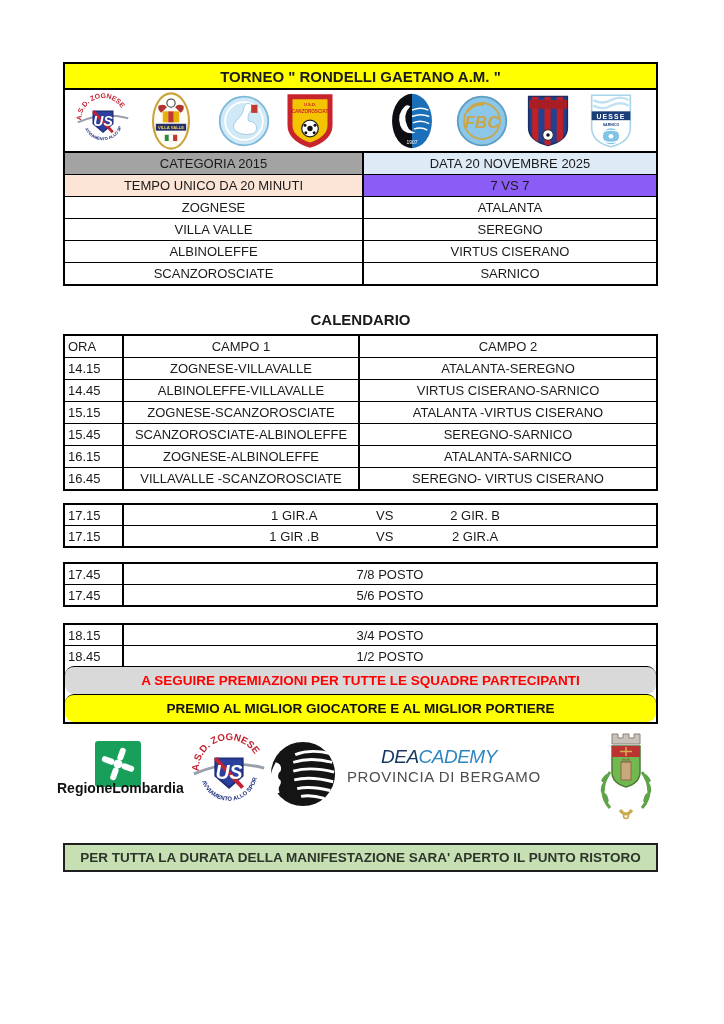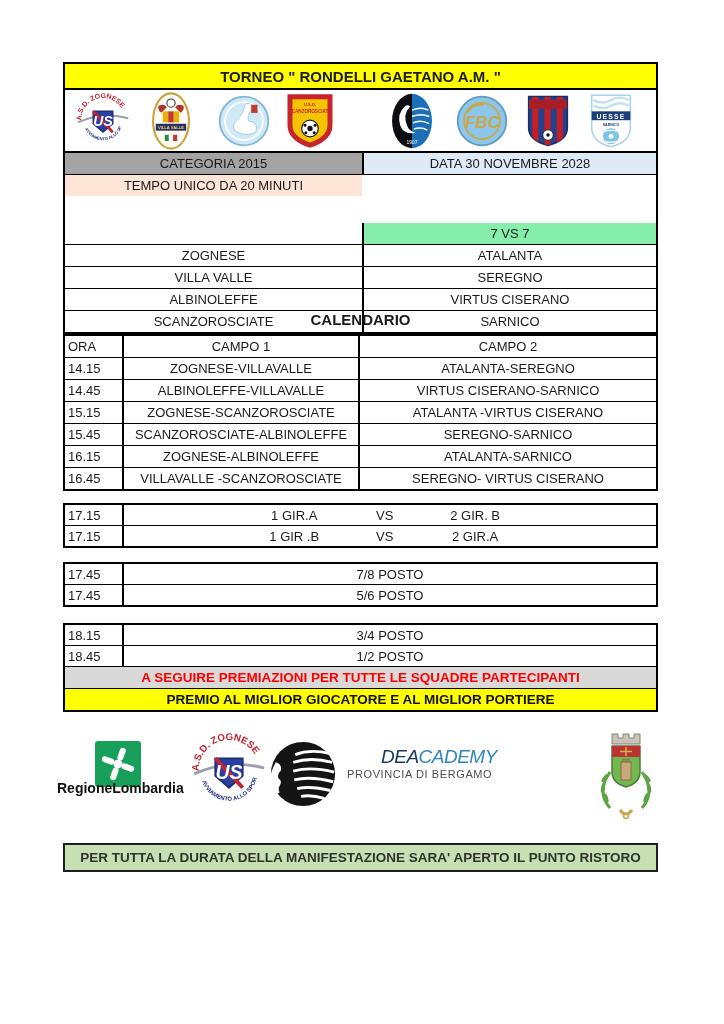--- a/index.html
+++ b/index.html
@@ -13,21 +13,21 @@
   .logos-row{position:relative;height:61px;background:#fff;}
   .logos-row svg{position:absolute;top:50%;transform:translateY(-50%);}
   .tr2{display:flex;border-top:2px solid #000;}
   .tr2 .cell{height:21px;display:flex;align-items:center;justify-content:center;font-size:13px;box-sizing:border-box;}
   .tr2 .cl{width:297px;}
   .tr2 .cr{flex:1;border-left:2px solid #000;}
   .tr2.thin{border-top:1px solid #000;}
   .bg-gray{background:#a3a3a3;}
   .bg-blue{background:#DEEAF6;}
   .bg-peach{background:#FCE4D6;}
-  .bg-green{background:#86efac;margin-top:48px;}
+  .bg-green{background:#8b5cf6;}
   .bg-cyan{background:#00B0F0;}
   .bg-amber{background:#FFC000;}
   .bold{font-weight:700;}
   
   .cal-heading{position:absolute;left:63px;top:311px;width:595px;text-align:center;font-size:15px;font-weight:600;}
   .cal-table{position:absolute;left:63px;top:334px;width:595px;border:2px solid #000;box-sizing:border-box;background:#fff;}
   .cal-row{display:flex;border-top:1px solid #000;}
   .cal-row:first-child{border-top:none;}
   .cal-row>div{height:21px;display:flex;align-items:center;font-size:13px;box-sizing:border-box;}
   .cal-ora{width:57px;padding-left:3px;}
@@ -40,34 +40,34 @@
   .blk-14{top:623px;}
   .b-row{display:flex;border-top:1px solid #000;}
   .b-row:first-child{border-top:none;}
   .b-row>div{height:20px;display:flex;align-items:center;font-size:13px;box-sizing:border-box;}
   .b-ora{width:57px;padding-left:3px;}
   .b-wide{flex:1;border-left:2px solid #000;position:relative;justify-content:center;}
   .sf-item{position:absolute;top:0;height:100%;display:flex;align-items:center;transform:translateX(-50%);white-space:nowrap;}
   .sf-l{left:32%;}
   .sf-vs{left:49%;}
   .sf-r{left:66%;}
-  .full-row{height:22px;display:flex;align-items:center;justify-content:center;font-size:13.5px;font-weight:700;border-top:1px solid #000;box-sizing:border-box;}
+  .full-row{height:28px;display:flex;align-items:center;justify-content:center;font-size:13.5px;font-weight:700;border-top:1px solid #000;box-sizing:border-box;border-radius:9px;}
   .row-premiazioni{background:#D9D9D9;color:#FF0000;}
   .row-premio{background:#FFFF00;color:#111;}
   
   .footer-logos{position:absolute;left:0;top:0;width:724px;height:1024px;pointer-events:none;}
   .rl-box{position:absolute;left:95px;top:741px;}
   .rl-label{position:absolute;left:57px;top:780px;font-size:14px;font-weight:700;color:#111;}
   .zg-foot{position:absolute;left:190px;top:733px;}
   .dea-head{position:absolute;left:268px;top:739px;}
   .dea-word{position:absolute;left:347px;top:747px;line-height:1;}
   .dea-line1{font-size:19px;font-weight:400;font-style:italic;letter-spacing:-0.5px;margin-left:34px;}
   .dea-bold{color:#17375e;}
   .dea-rest{color:#2e86c1;}
-  .dea-line2{font-size:11px;color:#4d4d4d;letter-spacing:0.6px;margin-top:3px;font-style:normal;}
+  .dea-line2{font-size:15px;color:#4d4d4d;letter-spacing:0.6px;margin-top:3px;font-style:normal;}
   .crest{position:absolute;left:594px;top:726px;}
   
   .ristoro{position:absolute;left:63px;top:843px;width:595px;height:29px;background:#C6E0B4;border:2px solid #1f1f1f;box-sizing:border-box;display:flex;align-items:center;justify-content:center;font-size:13.5px;font-weight:700;color:#2d352b;}
   svg text{font-family:"Liberation Sans",sans-serif;}
 </style>
 </head>
 <body>
 
 <div class="sheet">
 
@@ -166,21 +166,21 @@
         <text x="28" y="33" font-size="8.5" font-weight="bold" letter-spacing="1.5" fill="#ffffff" text-anchor="middle">UESSE</text>
         <text x="28" y="42" font-size="4.5" font-weight="bold" fill="#1c3e78" text-anchor="middle">SARNICO</text>
         <circle cx="28" cy="55" r="10" fill="#7fc3e6"></circle>
         <circle cx="28" cy="55" r="3" fill="#ffffff"></circle>
         <path d="M20 49 q8 -3 16 0 M20 61 q8 3 16 0" stroke="#ffffff" stroke-width="1.5" fill="none"></path>
       </svg>
     </div>
 
     <div class="tr2">
       <div class="cell cl bg-gray">CATEGORIA 2015</div>
-      <div class="cell cr bg-blue">DATA 30 NOVEMBRE 2028</div>
+      <div class="cell cr bg-blue">DATA 20 NOVEMBRE 2025</div>
     </div>
     <div class="tr2 thin">
       <div class="cell cl bg-peach">TEMPO UNICO DA 20 MINUTI</div>
       <div class="cell cr bg-green">7 VS 7</div>
     </div>
     <div class="tr2 thin">
       <div class="cell cl">ZOGNESE</div>
       <div class="cell cr">ATALANTA</div>
     </div>
     <div class="tr2 thin">

